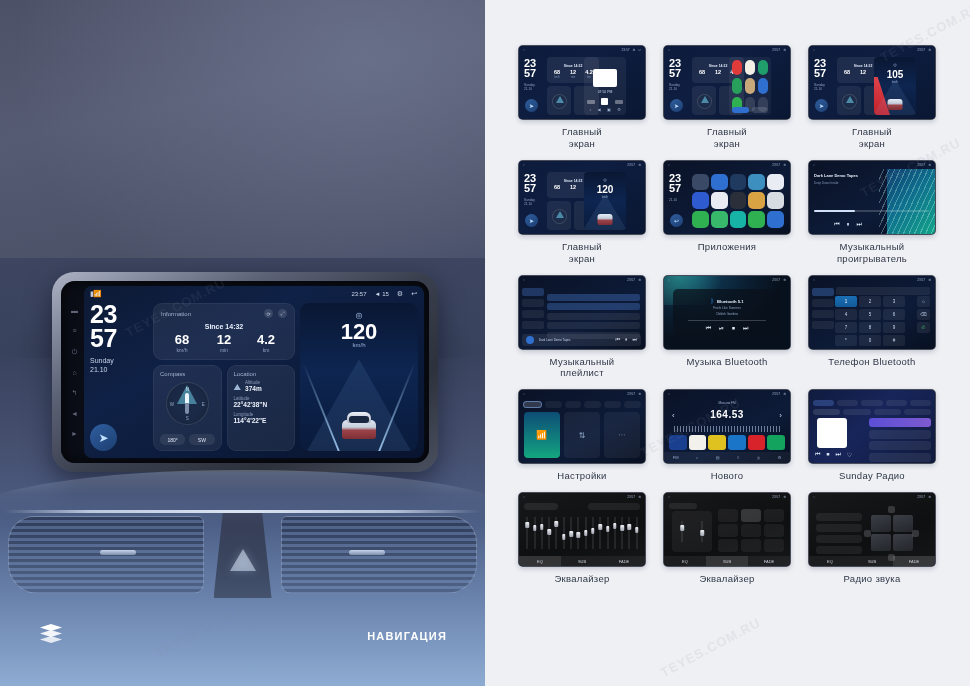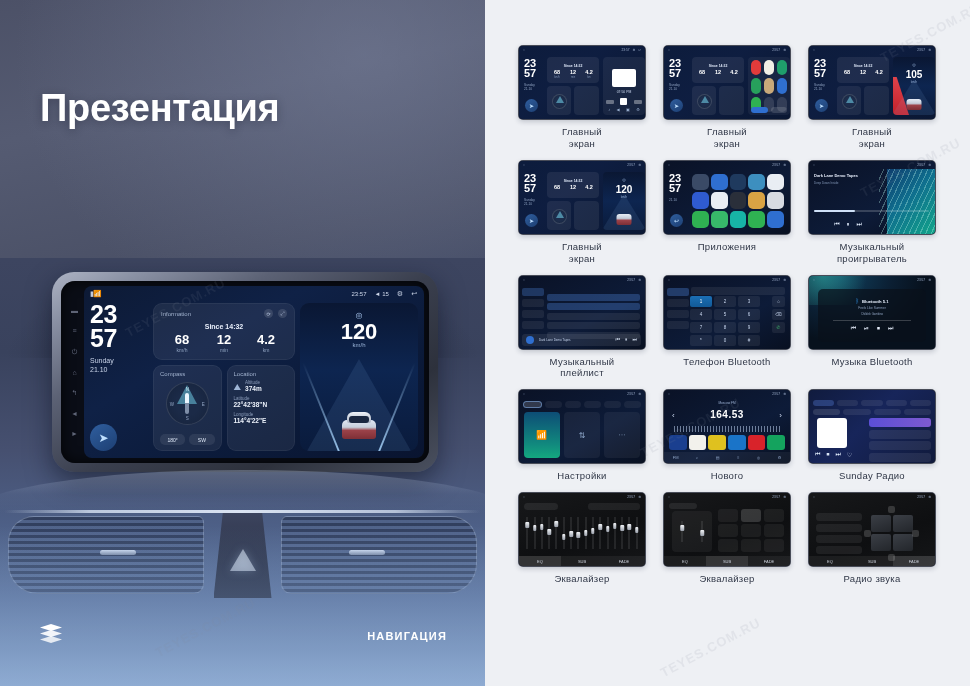--- a/index.html
+++ b/index.html
@@ -272,21 +272,21 @@
   .t-clock { position: absolute; left: 5px; top: 12px; color:#fff; font-size: 11px; font-weight: 700; line-height: .95; }
   .t-clock span { display: block; }
   .t-clocksub { position: absolute; left: 5px; top: 37px; color:#8fa2c0; font-size: 3.2px; line-height: 1.4; }
   .t-fab { position: absolute; left: 6px; bottom: 7px; width: 13px; height: 13px; border-radius: 50%;
            background: linear-gradient(145deg,#2f5e9e,#1d3f73); color:#bfe0ff; font-size: 6px;
            display:flex; align-items:center; justify-content:center; }
   .t-card { position: absolute; background: rgba(255,255,255,.07); border-radius: 4px; }
   .t-c-info { left: 28px; top: 11px; width: 52px; height: 26px; }
   .t-c-comp { left: 28px; top: 40px; width: 24px; height: 29px; }
   .t-c-loc  { left: 55px; top: 40px; width: 25px; height: 29px; }
-  .t-right { position: absolute; right: 0; top: 11px; width: 42px; height: 58px; border-radius: 4px; overflow: hidden; margin-left: 48px; }
+  .t-right { position: absolute; right: 19px; top: 11px; width: 42px; height: 58px; border-radius: 4px; overflow: hidden; margin-left: 48px; }
   .t-since { position: absolute; left: 33px; top: 18px; width: 42px; text-align:center; color:#dbe5f5; font-size:3.4px; font-weight:700; }
   .t-stats { position: absolute; left: 30px; top: 24px; width: 48px; display:flex; }
   .t-stat { flex:1; text-align:center; }
   .t-sv { color:#fff; font-size:5.5px; font-weight:600; line-height:1; }
   .t-su { color:#7f93b3; font-size:2.6px; }
   .t-comp-dial { position:absolute; left: 33px; top: 48px; width: 15px; height: 15px; border-radius:50%;
                  background: radial-gradient(circle,#1d2d4c 45%,#16233c); border:.5px solid rgba(255,255,255,.15);}
   .t-comp-cone { position:absolute; left:50%; top:1px; transform:translateX(-50%); width:0;height:0;
                  border-left:4px solid transparent;border-right:4px solid transparent;border-bottom:7px solid rgba(110,200,225,.6);}
   .t-speed { position:absolute; top: 26px; left: 0; right: 0; text-align:center; color:#fff; font-size:10px; font-weight:600; }
@@ -390,21 +390,20 @@
 </style>
 </head>
 <body>
 
 <div id="root">
 
   <div class="left-panel">
 
 
     <div class="lp-headline">
-      <div class="hl-l1">Презентация</div>
     </div>
 
     <div class="dash">
       <div class="dash-top-shade"></div>
 
       <div class="bezel">
         <div class="bezel-inner">
 
           <div class="side-keys">
             <div class="side-key">▬</div>
@@ -887,20 +886,52 @@
           </div>
         </div>
         <div class="caption">
           <div>Музыкальный</div>
           <div>плейлист</div>
         </div>
       </div>
 
       <div class="cell">
         <div class="thumb">
+          <div class="t-btbg"></div>
+          <div class="t-btglow"></div>
+          <div class="t-status">
+              <span>⌂</span>
+              <span class="r">
+                <span>23:57</span>
+                <span>⚙</span>
+              </span>
+            </div>
+          <div class="t-btcard">
+            <div style="display:flex;align-items:center;gap:3px">
+              <span style="color:#2f8fe0;font-size:6px">ᛒ</span>
+              <span class="t-btname">Bluetooth 5.1</span>
+            </div>
+            <div class="t-btsub">Feels Like Summer</div>
+            <div class="t-btsub" style="font-size:2.8px">Childish Gambino</div>
+            <div style="width:72%;height:1px;background:rgba(255,255,255,.2);margin:4px 0 4px"></div>
+            <div style="display:flex;gap:8px;color:#e6eefb;font-size:6px">
+              <span>⏮</span>
+              <span>⏯</span>
+              <span>⏹</span>
+              <span>⏭</span>
+            </div>
+          </div>
+        </div>
+        <div class="caption">
+          <div>Музыка Bluetooth</div>
+        </div>
+      </div>
+
+      <div class="cell">
+        <div class="thumb">
           <div class="t-bg-dark"></div>
           <div class="t-status">
               <span>⌂</span>
               <span class="r">
                 <span>23:57</span>
                 <span>⚙</span>
               </span>
             </div>
           <div class="t-side">
             <div class="t-side-it" style="background:rgba(70,120,200,.4)"></div>
@@ -929,52 +960,20 @@
             <div class="t-dialbtn" style="color:#3ec16f">✆</div>
           </div>
         </div>
         <div class="caption">
           <div>Телефон Bluetooth</div>
         </div>
       </div>
 
       <div class="cell">
         <div class="thumb">
-          <div class="t-btbg"></div>
-          <div class="t-btglow"></div>
-          <div class="t-status">
-              <span>⌂</span>
-              <span class="r">
-                <span>23:57</span>
-                <span>⚙</span>
-              </span>
-            </div>
-          <div class="t-btcard">
-            <div style="display:flex;align-items:center;gap:3px">
-              <span style="color:#2f8fe0;font-size:6px">ᛒ</span>
-              <span class="t-btname">Bluetooth 5.1</span>
-            </div>
-            <div class="t-btsub">Feels Like Summer</div>
-            <div class="t-btsub" style="font-size:2.8px">Childish Gambino</div>
-            <div style="width:72%;height:1px;background:rgba(255,255,255,.2);margin:4px 0 4px"></div>
-            <div style="display:flex;gap:8px;color:#e6eefb;font-size:6px">
-              <span>⏮</span>
-              <span>⏯</span>
-              <span>⏹</span>
-              <span>⏭</span>
-            </div>
-          </div>
-        </div>
-        <div class="caption">
-          <div>Музыка Bluetooth</div>
-        </div>
-      </div>
-
-      <div class="cell">
-        <div class="thumb">
           <div class="t-bg-dark"></div>
           <div class="t-status">
               <span>⌂</span>
               <span class="r">
                 <span>23:57</span>
                 <span>⚙</span>
               </span>
             </div>
           <div class="t-settabs">
             <div class="t-settab on"></div>

